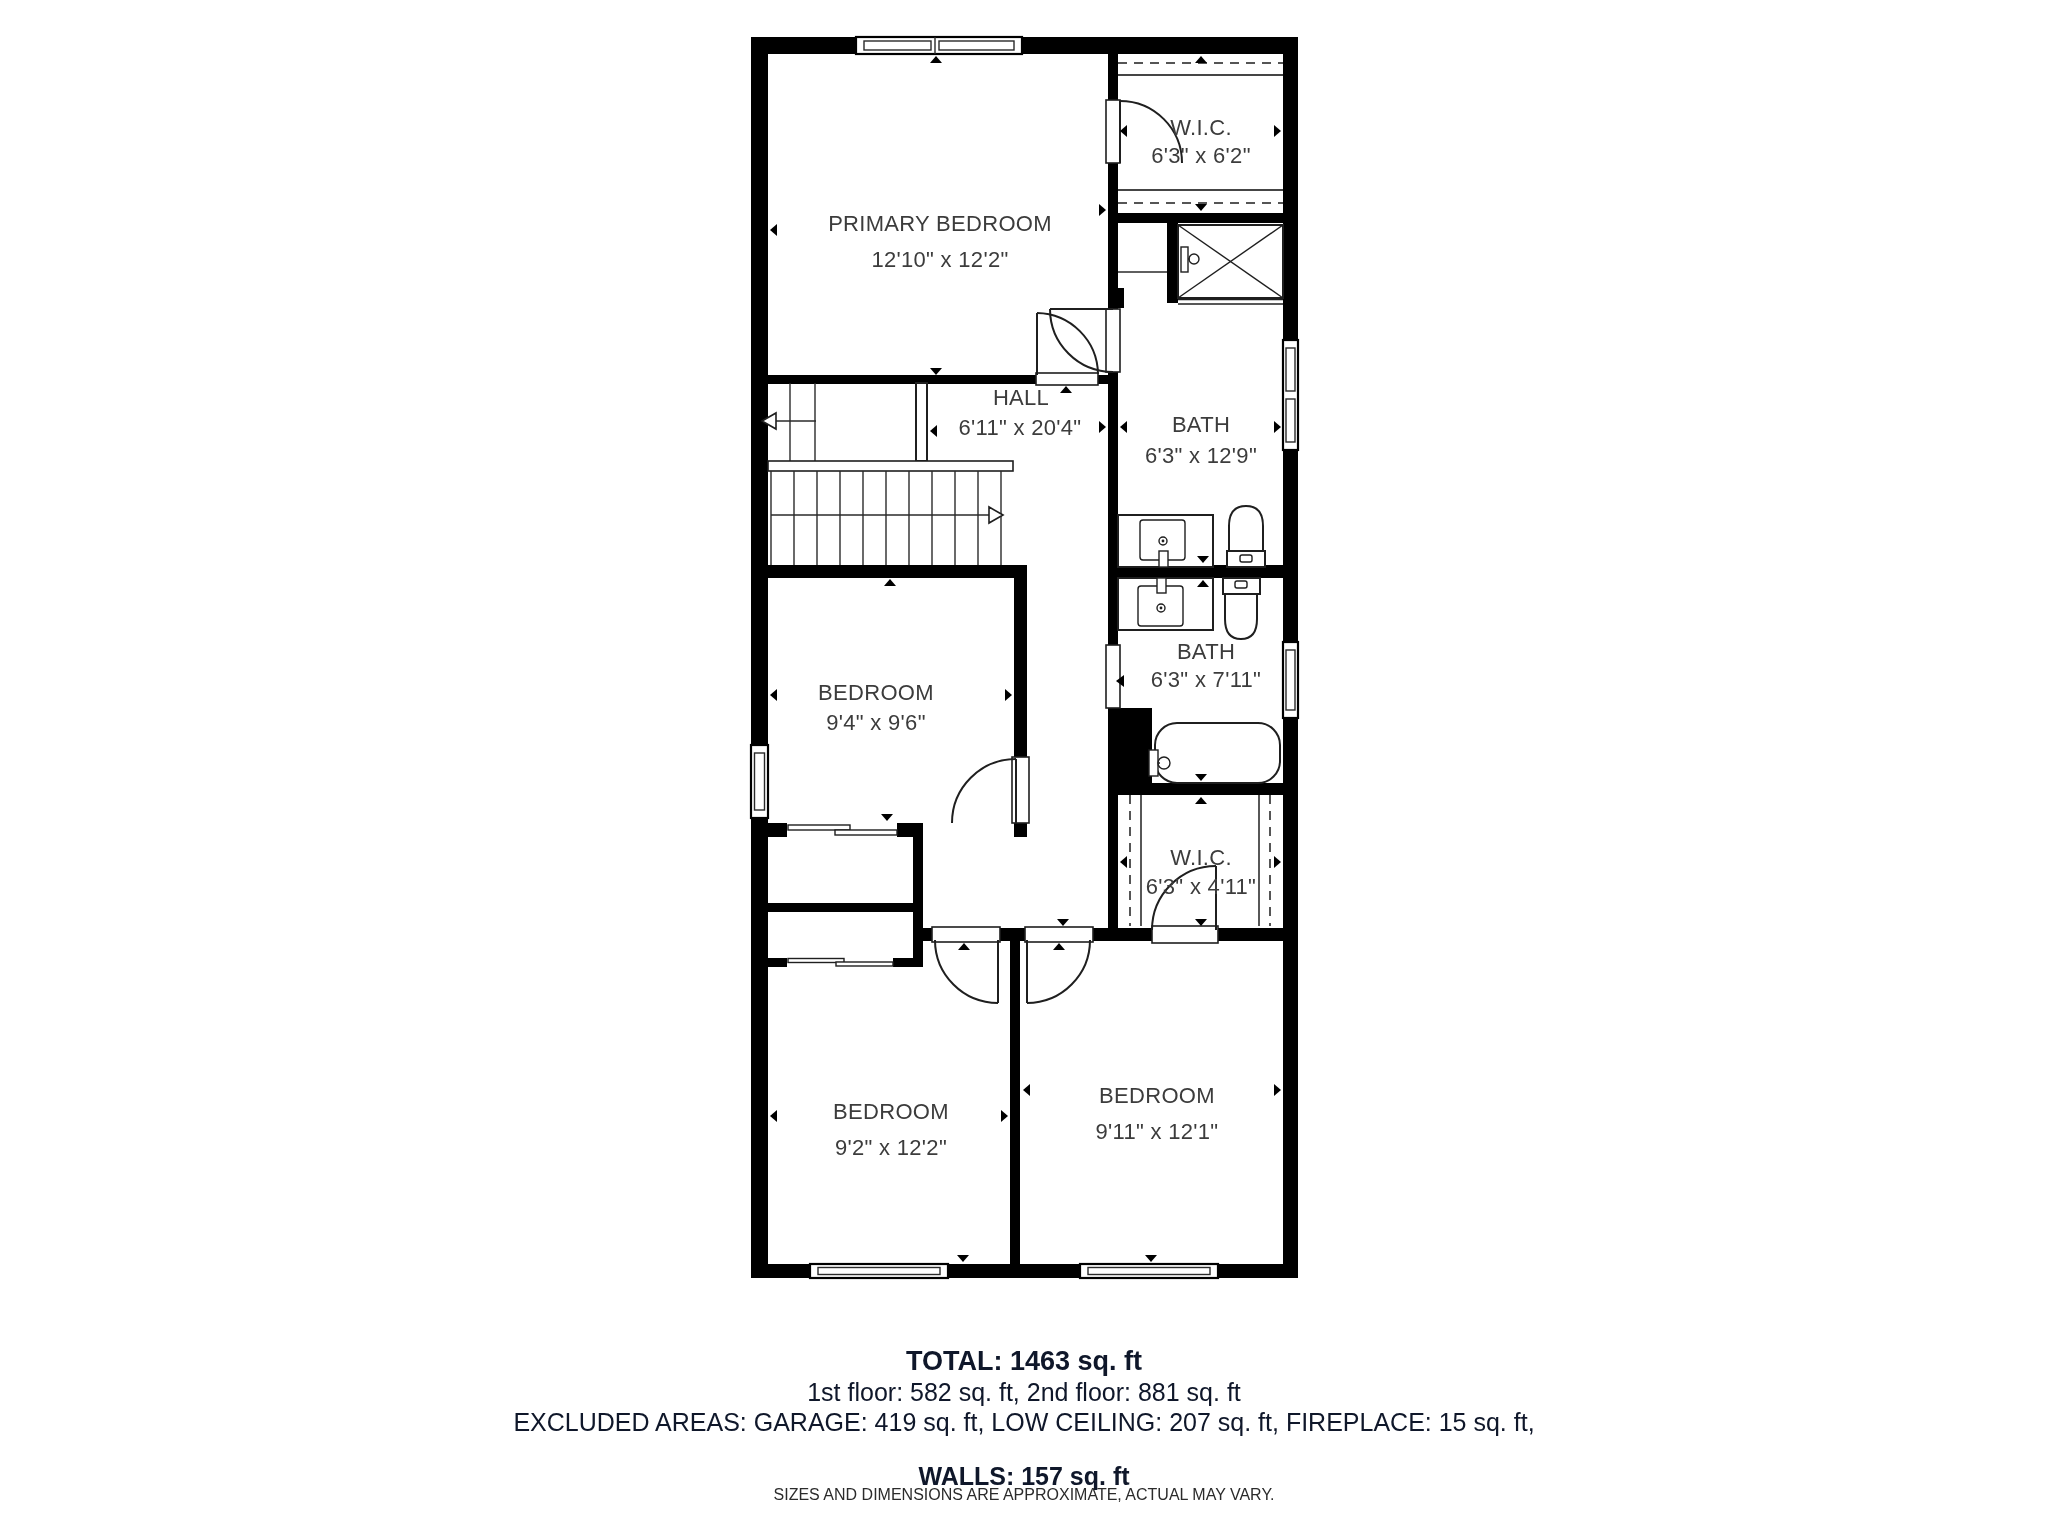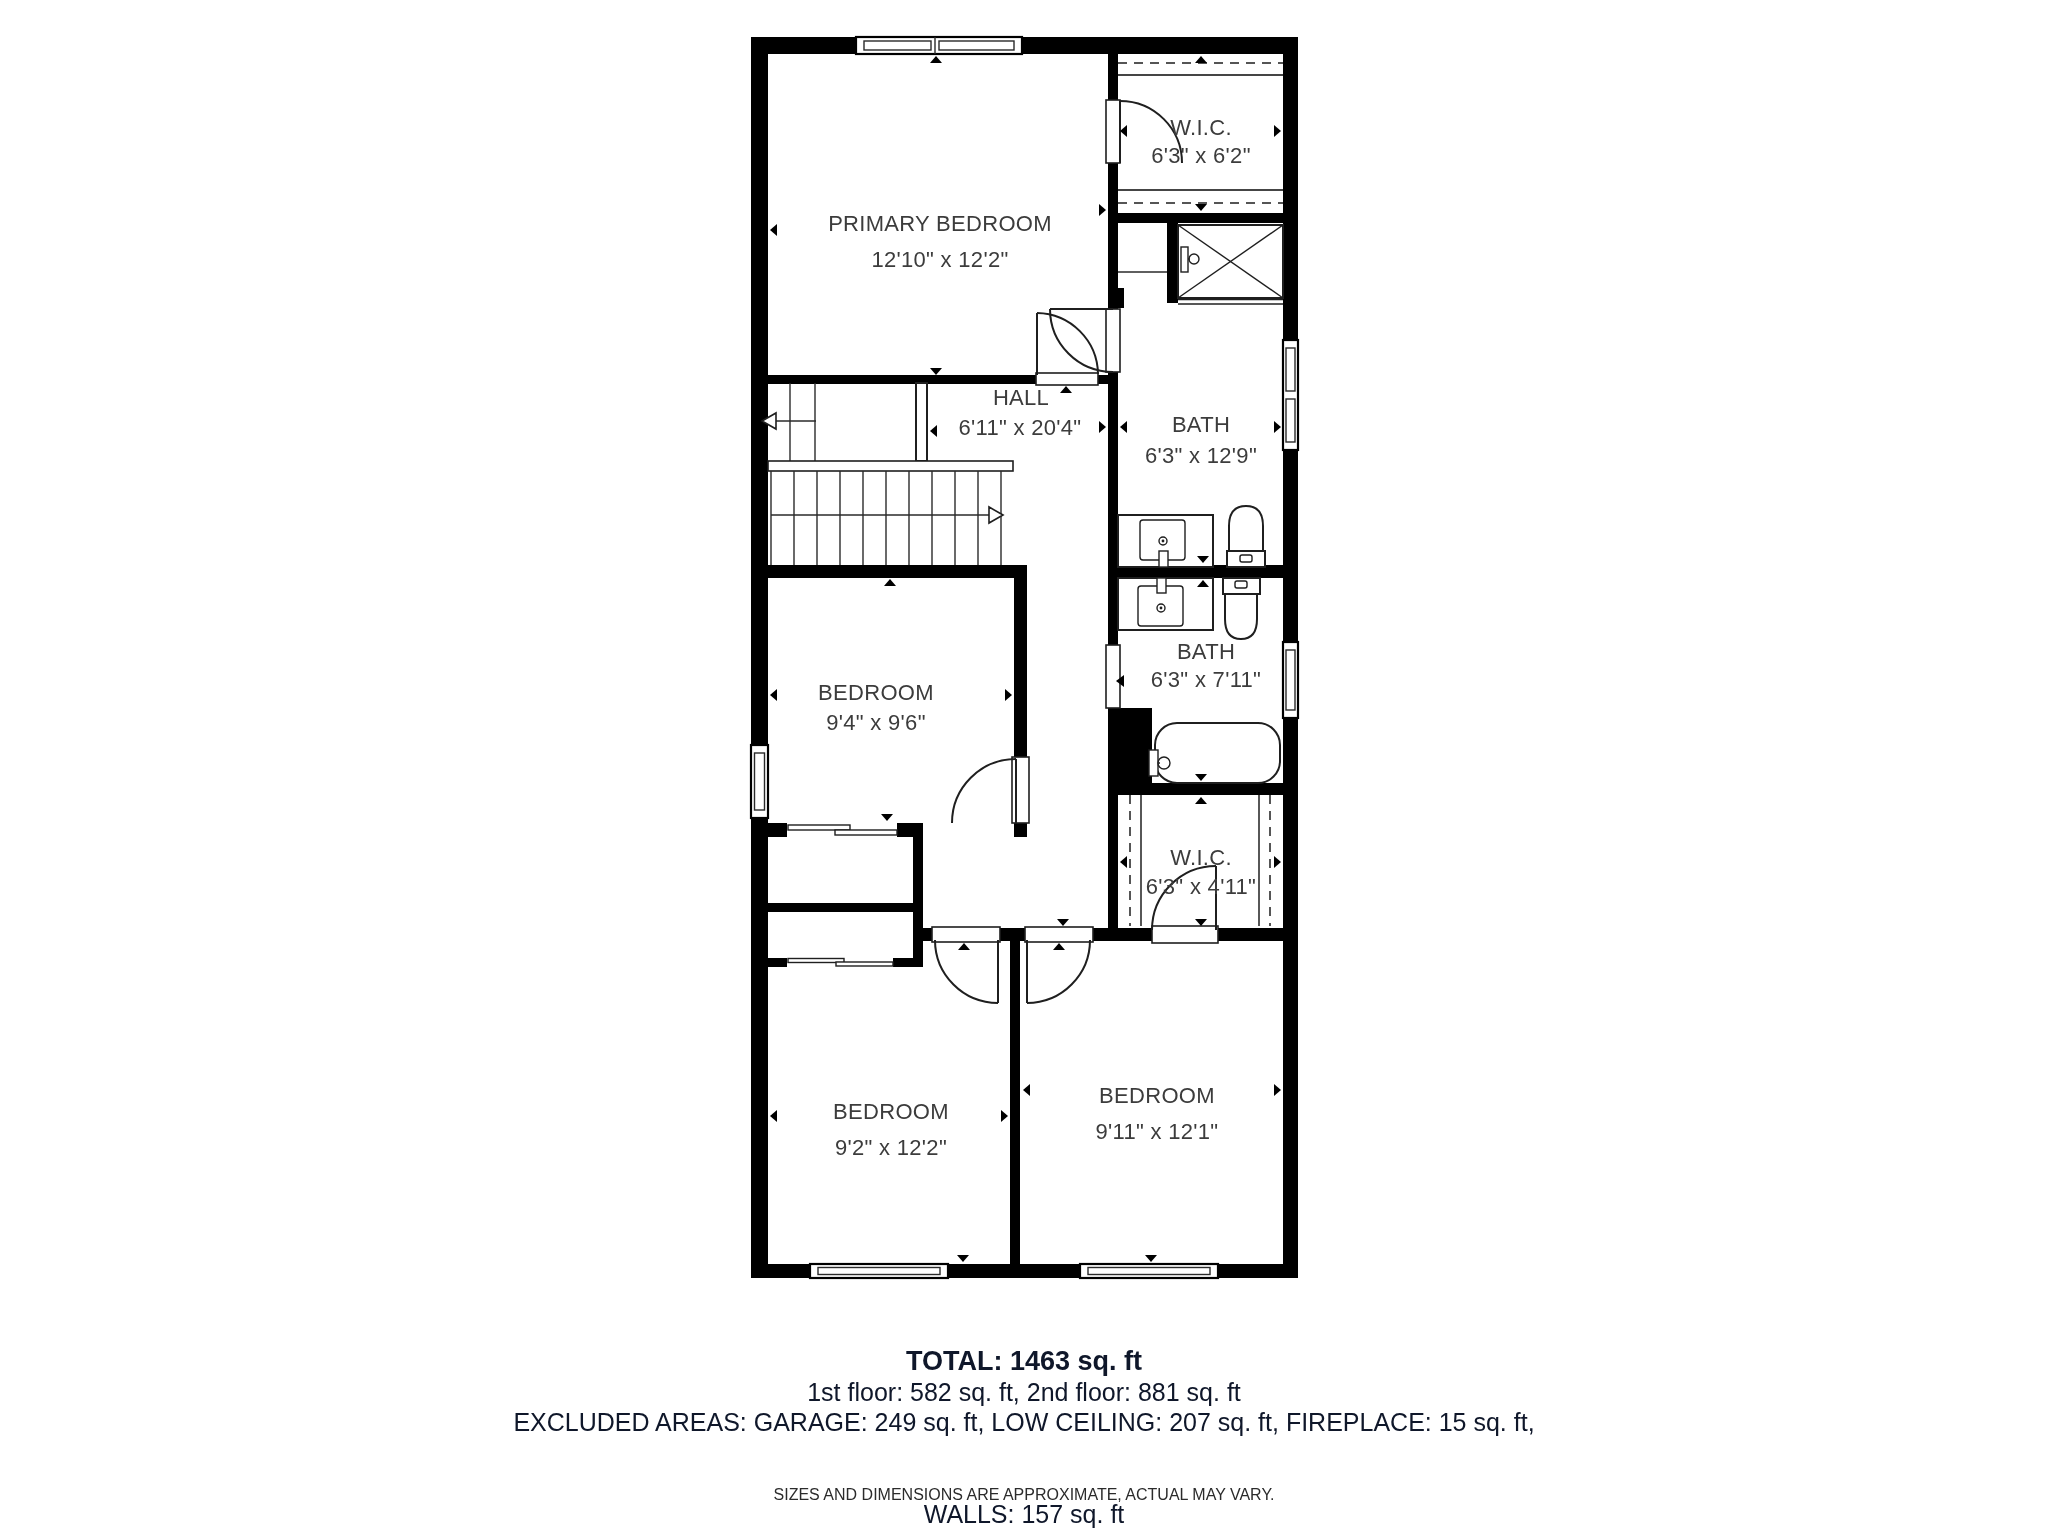--- a/index.html
+++ b/index.html
@@ -3,21 +3,21 @@
 <meta charset="utf-8">
 <style>
   html,body{margin:0;padding:0;background:#ffffff;}
   body{width:2048px;height:1536px;position:relative;font-family:"Liberation Sans",sans-serif;overflow:hidden;}
   svg text{fill:#3c3c3c;font-family:"Liberation Sans",sans-serif;font-size:22px;letter-spacing:.3px;}
   .summary{position:absolute;left:0;width:2048px;text-align:center;color:#0f172a;}
   .sum-total{top:1346px;font-size:27px;font-weight:bold;}
   .sum-line{font-size:25px;}
   .sum-floors{top:1378px;}
   .sum-excl1{top:1408px;}
-  .sum-excl2{top:1500px;}
+  .sum-excl2{top:1462px;font-weight:bold;}
   .sum-disclaimer{top:1486px;font-size:16px;color:#2b2b2b;}
   .wall{fill:#000000;}
   .ln{stroke:#1f1f1f;stroke-width:2;fill:none;}
   .thin{stroke:#2a2a2a;stroke-width:1.4;fill:none;}
   .opening{fill:#ffffff;stroke:#1f1f1f;stroke-width:1.6;}
   .winframe{fill:#ffffff;stroke:#000000;stroke-width:2.2;}
   .wininner{fill:#ffffff;stroke:#2a2a2a;stroke-width:1.4;}
   .fixture{fill:#ffffff;stroke:#1f1f1f;stroke-width:2;}
   .fixthin{fill:#ffffff;stroke:#1f1f1f;stroke-width:1.4;}
   .dash{stroke:#555555;stroke-width:2;stroke-dasharray:9 7;fill:none;}
@@ -320,18 +320,18 @@
     <g>
       <text x="1157" y="1103">BEDROOM</text>
       <text x="1157" y="1139">9'11" x 12'1"</text>
     </g>
   </g>
 </svg>
 
 
 <div class="summary sum-total">TOTAL: 1463 sq. ft</div>
 <div class="summary sum-line sum-floors">1st floor: 582 sq. ft, 2nd floor: 881 sq. ft</div>
-<div class="summary sum-line sum-excl1">EXCLUDED AREAS: GARAGE: 249 sq. ft, LOW CEILING: 207 sq. ft, FIREPLACE: 15 sq. ft,</div>
+<div class="summary sum-line sum-excl1">EXCLUDED AREAS: GARAGE: 419 sq. ft, LOW CEILING: 207 sq. ft, FIREPLACE: 15 sq. ft,</div>
 <div class="summary sum-line sum-excl2">WALLS: 157 sq. ft</div>
 <div class="summary sum-disclaimer">SIZES AND DIMENSIONS ARE APPROXIMATE, ACTUAL MAY VARY.</div>
 
 
 
 
 </body></html>

